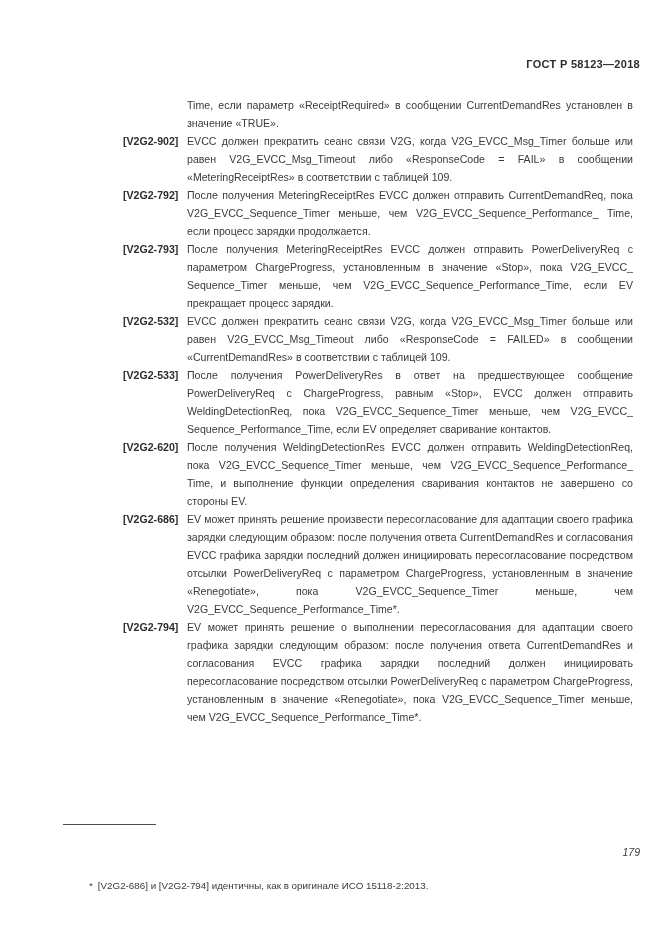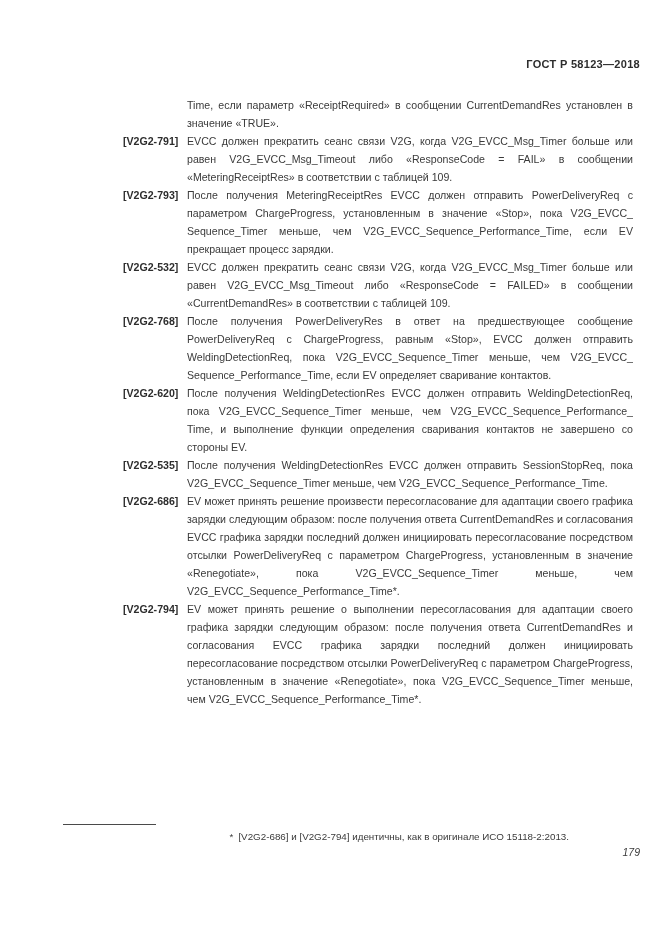--- a/index.html
+++ b/index.html
@@ -55,27 +55,26 @@
   .footnote-rule {
     position: absolute;
     top: 824px;
     left: 63px;
     width: 93px;
     height: 0;
     border-top: 1px solid #4a4a4a;
   }
   .footnote {
     position: absolute;
-    top: 831px;
+    top: 880px;
     left: 89px;
     width: 480px;
     font-size: 9.8px;
     line-height: 12px;
     color: #3a3a3a;
-    text-align: right;
   }
   .footnote .fn-marker {
     display: inline-block;
     margin-right: 5px;
   }
   .page-number {
     position: absolute;
     top: 846px;
     right: 63px;
     font-size: 10.5px;
@@ -91,50 +90,50 @@
   <div class="doc-header">ГОСТ Р 58123—2018</div>
 
   <div class="content">
 
     <p class="para">
       <span class="req-label"></span>
       <span class="req-text">Time, если параметр «ReceiptRequired» в сообщении CurrentDemandRes установлен в значение «TRUE».</span>
     </p>
 
     <p class="para">
-      <span class="req-label">[V2G2-791]</span>
+      <span class="req-label">[V2G2-902]</span>
       <span class="req-text">EVCC должен прекратить сеанс связи V2G, когда V2G_EVCC_Msg_Timer больше или равен V2G_EVCC_Msg_Timeout либо «ResponseCode = FAIL» в сообщении «MeteringReceiptRes» в соответствии с таблицей 109.</span>
     </p>
 
+    <p class="para">
+      <span class="req-label">[V2G2-792]</span>
+      <span class="req-text">После получения MeteringReceiptRes EVCC должен отправить CurrentDemandReq, пока V2G_EVCC_Sequence_Timer меньше, чем V2G_EVCC_Sequence_Performance_ Time, если процесс зарядки продолжается.</span>
+    </p>
 
     <p class="para">
       <span class="req-label">[V2G2-793]</span>
       <span class="req-text">После получения MeteringReceiptRes EVCC должен отправить PowerDeliveryReq с параметром ChargeProgress, установленным в значение «Stop», пока V2G_EVCC_ Sequence_Timer меньше, чем V2G_EVCC_Sequence_Performance_Time, если EV прекращает процесс зарядки.</span>
     </p>
 
     <p class="para">
       <span class="req-label">[V2G2-532]</span>
       <span class="req-text">EVCC должен прекратить сеанс связи V2G, когда V2G_EVCC_Msg_Timer больше или равен V2G_EVCC_Msg_Timeout либо «ResponseCode = FAILED» в сообщении «CurrentDemandRes» в соответствии с таблицей 109.</span>
     </p>
 
     <p class="para">
-      <span class="req-label">[V2G2-768]</span>
+      <span class="req-label">[V2G2-533]</span>
       <span class="req-text">После получения PowerDeliveryRes в ответ на предшествующее сообщение PowerDeliveryReq с ChargeProgress, равным «Stop», EVCC должен отправить WeldingDetectionReq, пока V2G_EVCC_Sequence_Timer меньше, чем V2G_EVCC_ Sequence_Performance_Time, если EV определяет сваривание контактов.</span>
     </p>
 
 
     <p class="para">
       <span class="req-label">[V2G2-620]</span>
       <span class="req-text">После получения WeldingDetectionRes EVCC должен отправить WeldingDetectionReq, пока V2G_EVCC_Sequence_Timer меньше, чем V2G_EVCC_Sequence_Performance_ Time, и выполнение функции определения сваривания контактов не завершено со стороны EV.</span>
     </p>
 
-    <p class="para">
-      <span class="req-label">[V2G2-535]</span>
-      <span class="req-text">После получения WeldingDetectionRes EVCC должен отправить SessionStopReq, пока V2G_EVCC_Sequence_Timer меньше, чем V2G_EVCC_Sequence_Performance_Time.</span>
-    </p>
 
 
     <p class="para">
       <span class="req-label">[V2G2-686]</span>
       <span class="req-text">EV может принять решение произвести пересогласование для адаптации своего графика зарядки следующим образом: после получения ответа CurrentDemandRes и согласования EVCC графика зарядки последний должен инициировать пересогласование посредством отсылки PowerDeliveryReq с параметром ChargeProgress, установленным в значение «Renegotiate», пока V2G_EVCC_Sequence_Timer меньше, чем V2G_EVCC_Sequence_Performance_Time*.</span>
     </p>
 
     <p class="para">
       <span class="req-label">[V2G2-794]</span>
       <span class="req-text">EV может принять решение о выполнении пересогласования для адаптации своего графика зарядки следующим образом: после получения ответа CurrentDemandRes и согласования EVCC графика зарядки последний должен инициировать пересогласование посредством отсылки PowerDeliveryReq с параметром ChargeProgress, установленным в значение «Renegotiate», пока V2G_EVCC_Sequence_Timer меньше, чем V2G_EVCC_Sequence_Performance_Time*.</span>

